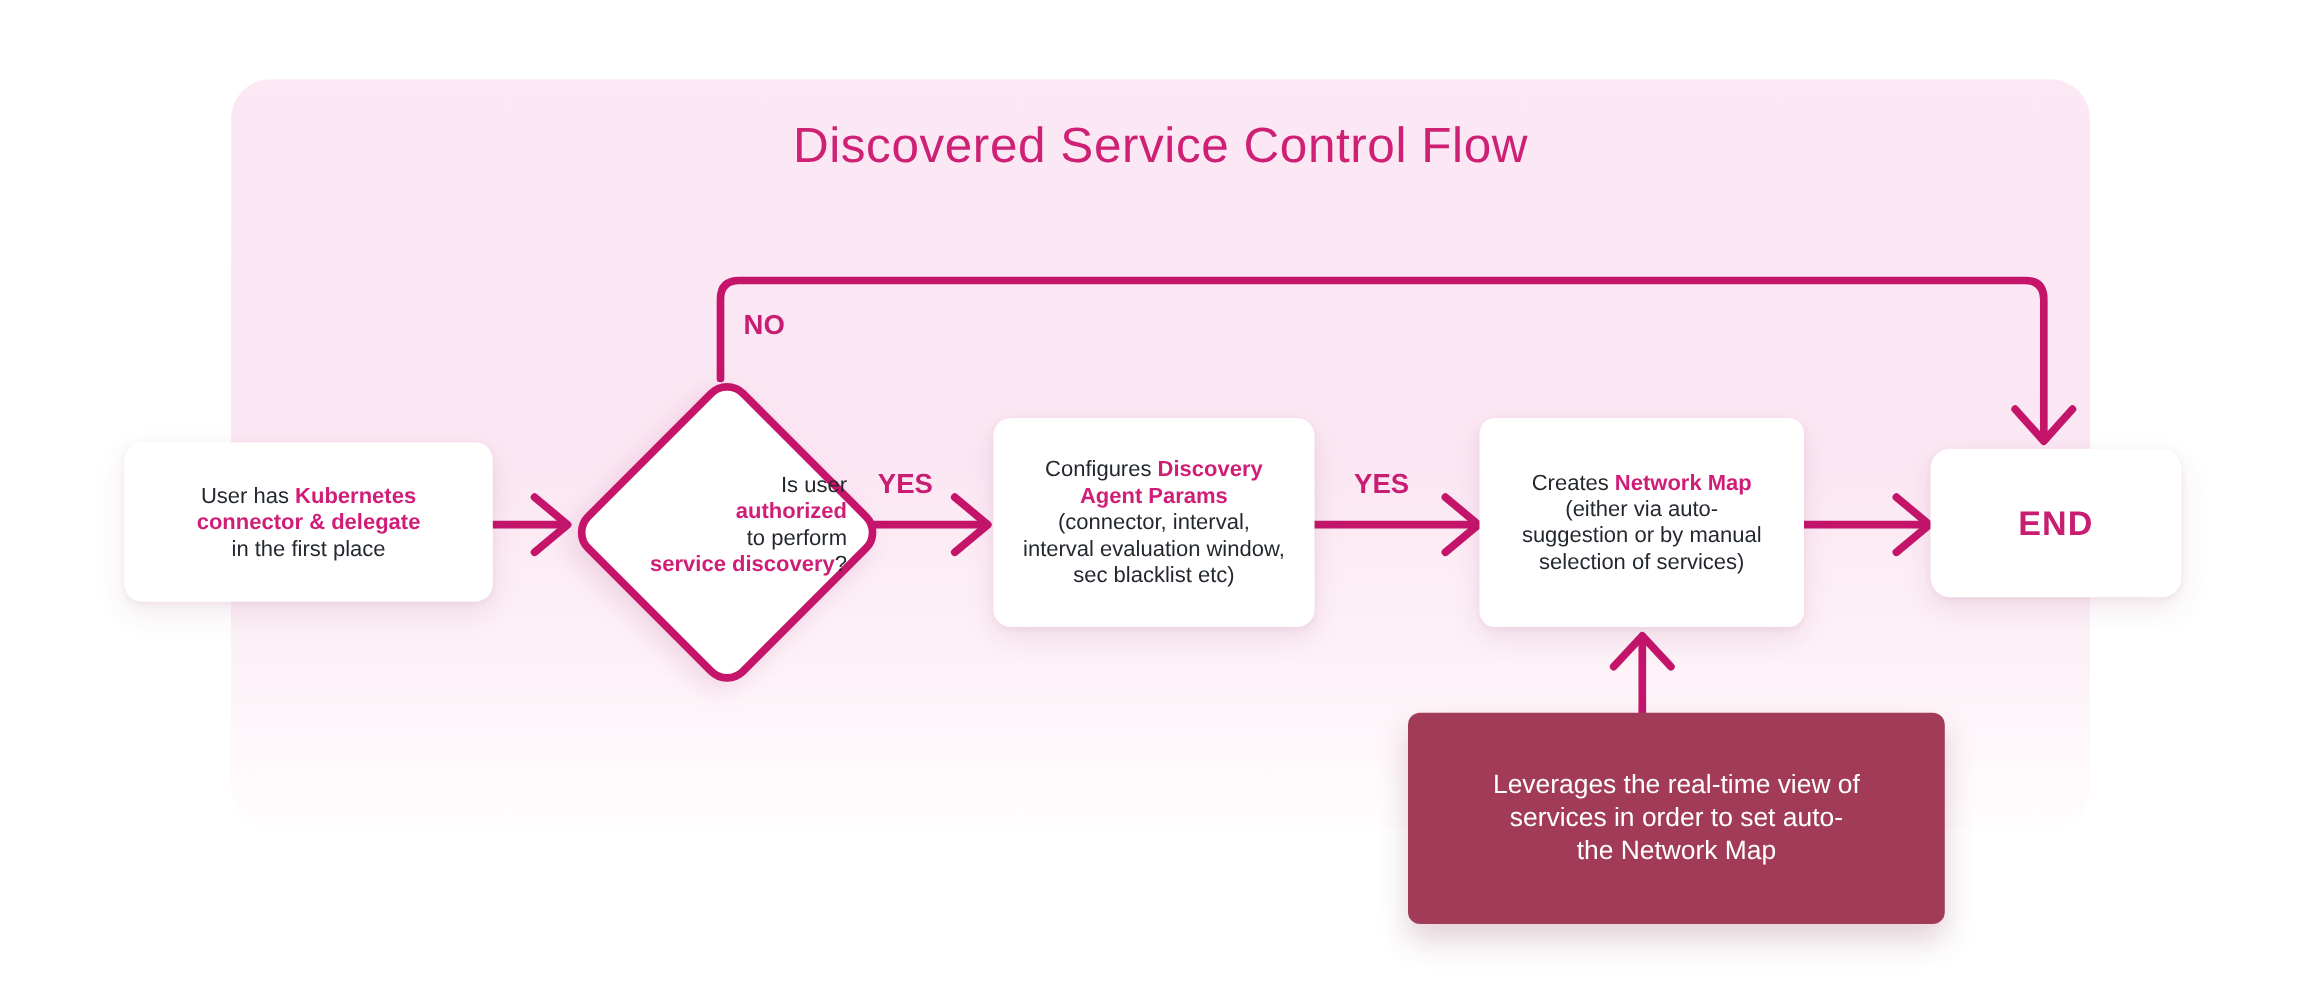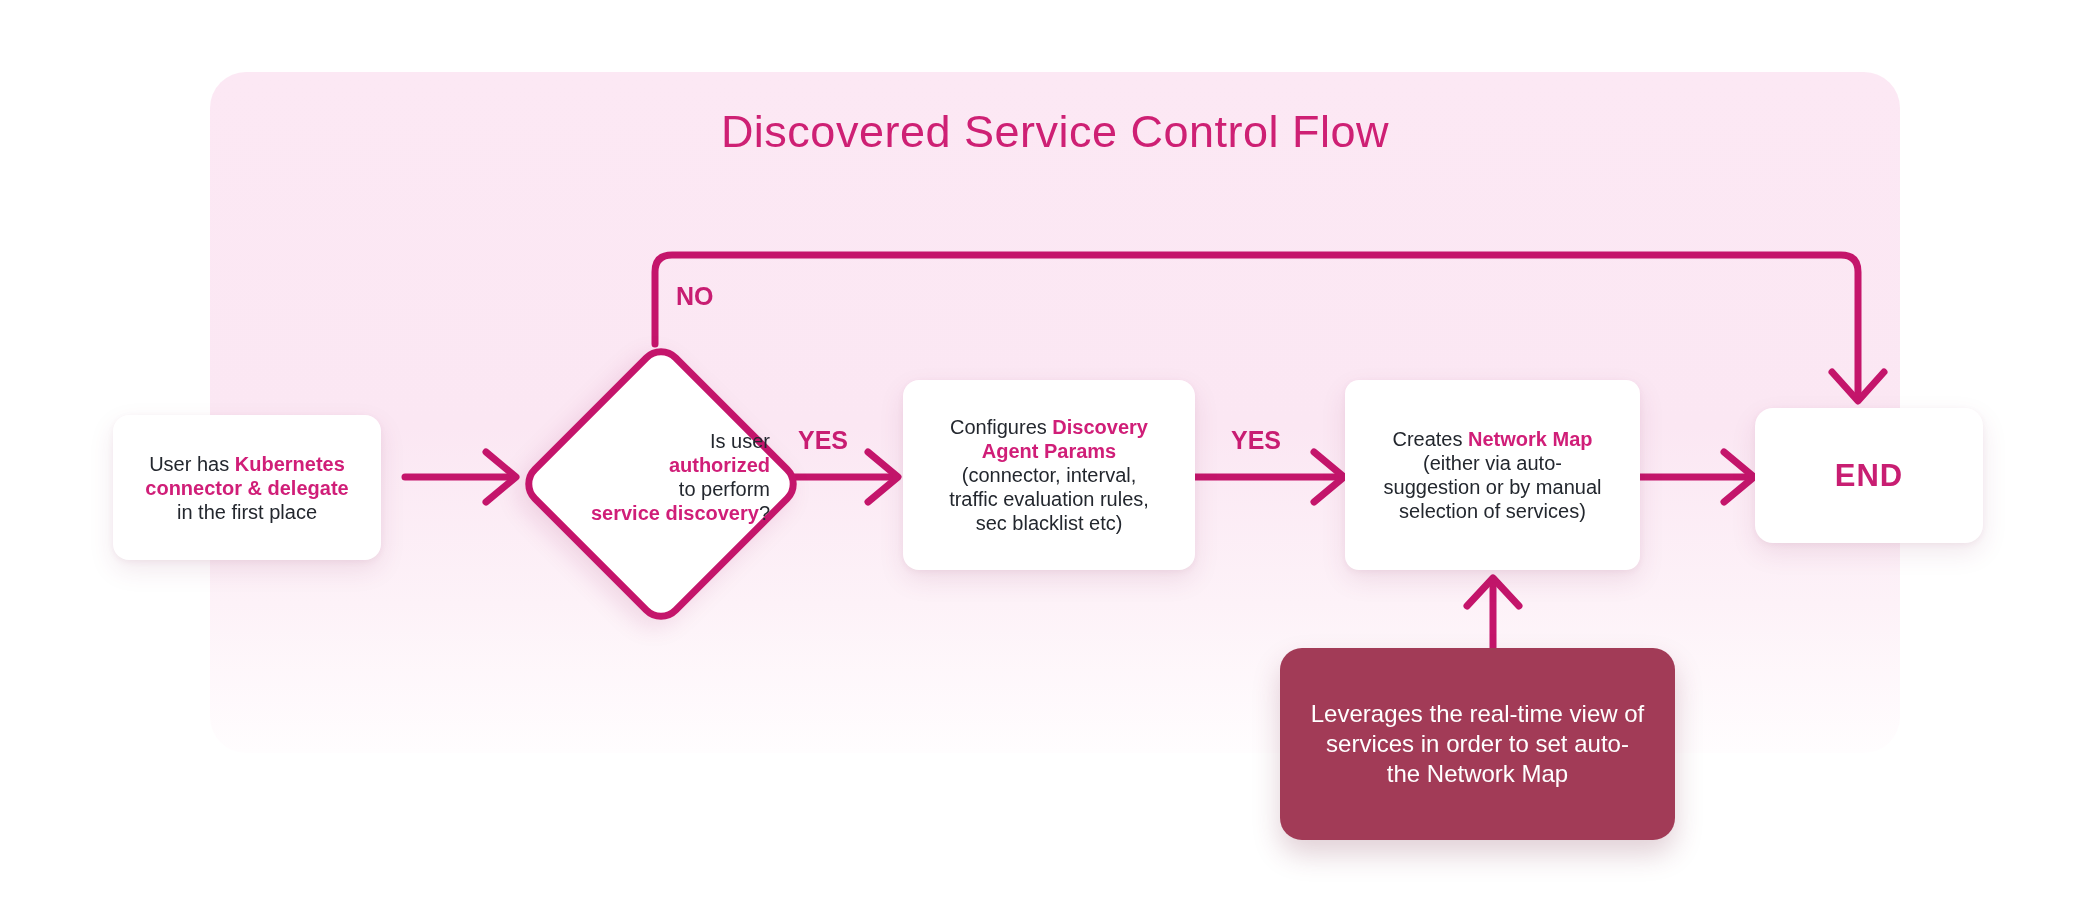--- a/index.html
+++ b/index.html
@@ -35,21 +35,21 @@
     box-shadow: 0 10px 26px rgba(130, 40, 85, 0.10), 0 2px 6px rgba(130, 40, 85, 0.06);
     display: flex;
     align-items: center;
     justify-content: center;
     text-align: center;
     color: #23272e;
     font-size: 20px;
     line-height: 24px;
   }
   .node .accent, .diamond-text .accent { color: #d01e78; font-weight: bold; }
-  #node-start   { left: 113px;  top: 402px; width: 268px; height: 145px; margin-top: 13px; }
+  #node-start   { left: 113px;  top: 402px; width: 335px; height: 145px; }
   #node-configure { left: 903px;  top: 380px; width: 292px; height: 190px; }
   #node-create  { left: 1345px; top: 380px; width: 295px; height: 190px; border-radius: 14px; }
   #node-end {
     left: 1755px; top: 408px; width: 228px; height: 135px;
     font-size: 31px; font-weight: bold; letter-spacing: 1px; color: #c81e72;
     border-radius: 18px;
   }
   .diamond {
     position: absolute;
     left: 558px; top: 381px;
@@ -65,23 +65,23 @@
     left: 538px; top: 429px;
     width: 232px;
     text-align: right;
     color: #23272e;
     font-size: 20px;
     line-height: 24px;
   }
   .note {
     position: absolute;
     left: 1280px; top: 648px;
-    width: 395px; height: 192px;
+    width: 488px; height: 192px;
     background: #a23b57;
-    border-radius: 22px;
+    border-radius: 11px;
     box-shadow: 0 14px 28px rgba(120, 40, 70, 0.22);
     color: #ffffff;
     display: flex;
     align-items: center;
     justify-content: center;
     text-align: center;
     font-size: 24px;
     line-height: 30px;
   }
   .edge-label {
@@ -139,21 +139,21 @@
     <div><span class="accent">authorized</span></div>
     <div><span>to perform</span></div>
     <div><span class="accent">service discovery</span><span>?</span></div>
   </div>
 
   <div class="node" id="node-configure">
     <div>
       <div><span>Configures </span><span class="accent">Discovery</span></div>
       <div><span class="accent">Agent Params</span></div>
       <div><span>(connector, interval,</span></div>
-      <div><span>traffic evaluation rules,</span></div>
+      <div><span>interval evaluation window,</span></div>
       <div><span>sec blacklist etc)</span></div>
     </div>
   </div>
 
   <div class="node" id="node-create">
     <div>
       <div><span>Creates </span><span class="accent">Network Map</span></div>
       <div><span>(either via auto-</span></div>
       <div><span>suggestion or by manual</span></div>
       <div><span>selection of services)</span></div>

